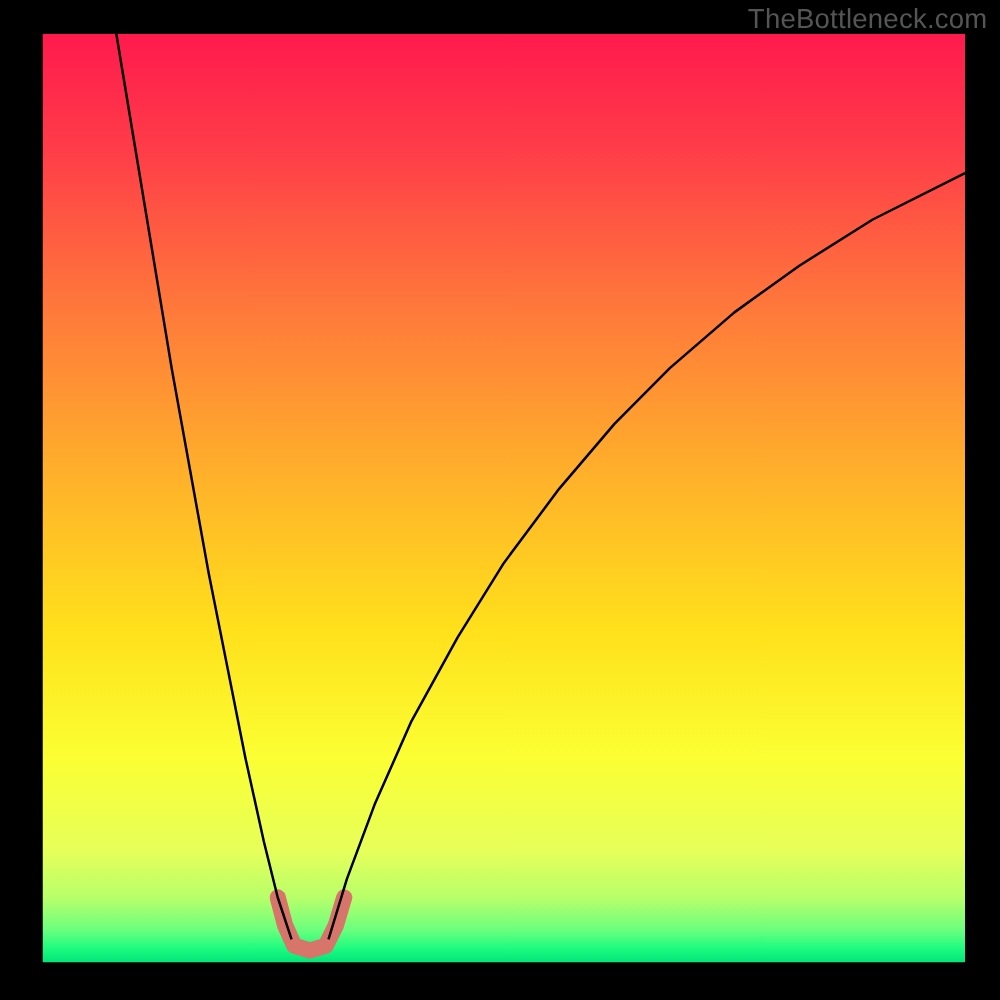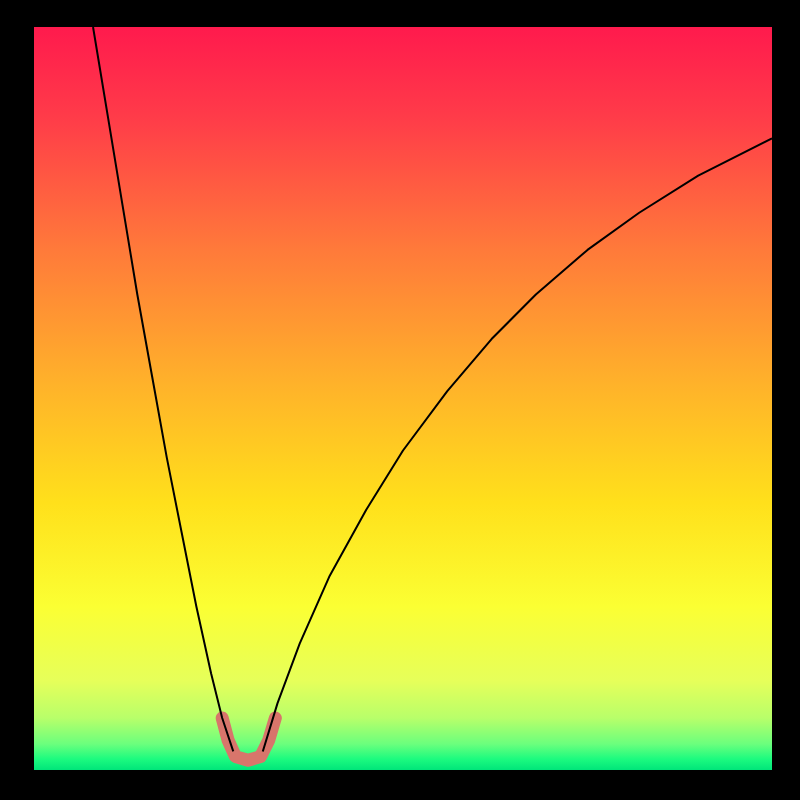--- a/index.html
+++ b/index.html
@@ -38,20 +38,21 @@
   }
   svg {
     display: block;
   }
 </style>
 </head>
 <body>
 
 <div class="frame">
 
+  <div class="watermark">TheBottleneck.com</div>
 
   <div class="plot">
     <svg id="chart-svg" viewBox="0 0 738 743" width="738" height="743" preserveAspectRatio="none">
       <defs>
         <linearGradient id="bg-grad" x1="0" y1="0" x2="0" y2="1">
             <stop offset="0.00%" stop-color="#ff1a4d"></stop>
             <stop offset="12.00%" stop-color="#ff3b49"></stop>
             <stop offset="30.00%" stop-color="#ff7a3a"></stop>
             <stop offset="48.00%" stop-color="#ffb22a"></stop>
             <stop offset="64.00%" stop-color="#ffe01b"></stop>

